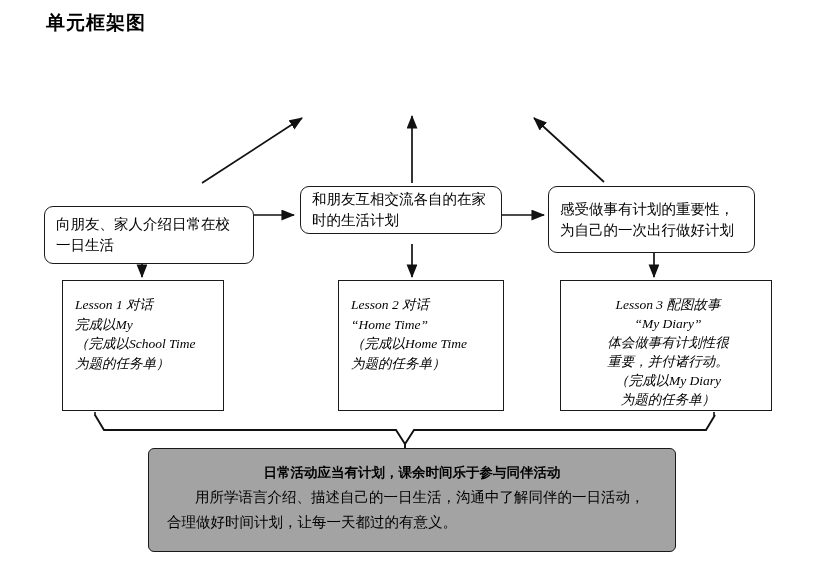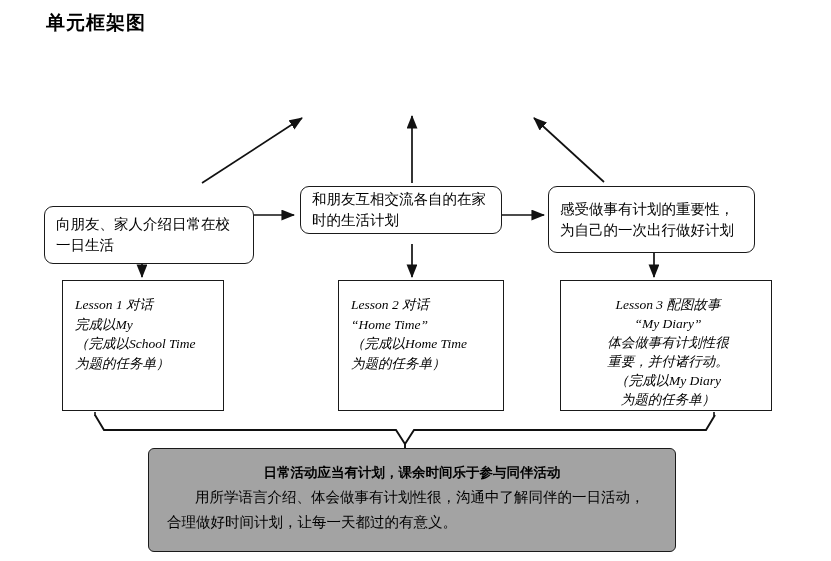--- a/index.html
+++ b/index.html
@@ -197,17 +197,17 @@
     <div class="line">Lesson 3 配图故事</div>
     <div class="line">“My Diary”</div>
     <div class="line">体会做事有计划性很</div>
     <div class="line">重要，并付诸行动。</div>
     <div class="line">（完成以My Diary</div>
     <div class="line">为题的任务单）</div>
   </div>
 
   <div id="summary-box">
     <div class="heading">日常活动应当有计划，课余时间乐于参与同伴活动</div>
-    <div class="body-line indent">用所学语言介绍、体会做事有计划性很，沟通中了解同伴的一日活动，</div>
+    <div class="body-line indent">用所学语言介绍、描述自己的一日生活，沟通中了解同伴的一日活动，</div>
     <div class="body-line">合理做好时间计划，让每一天都过的有意义。</div>
   </div>
 
 </div>
 
 </body></html>

